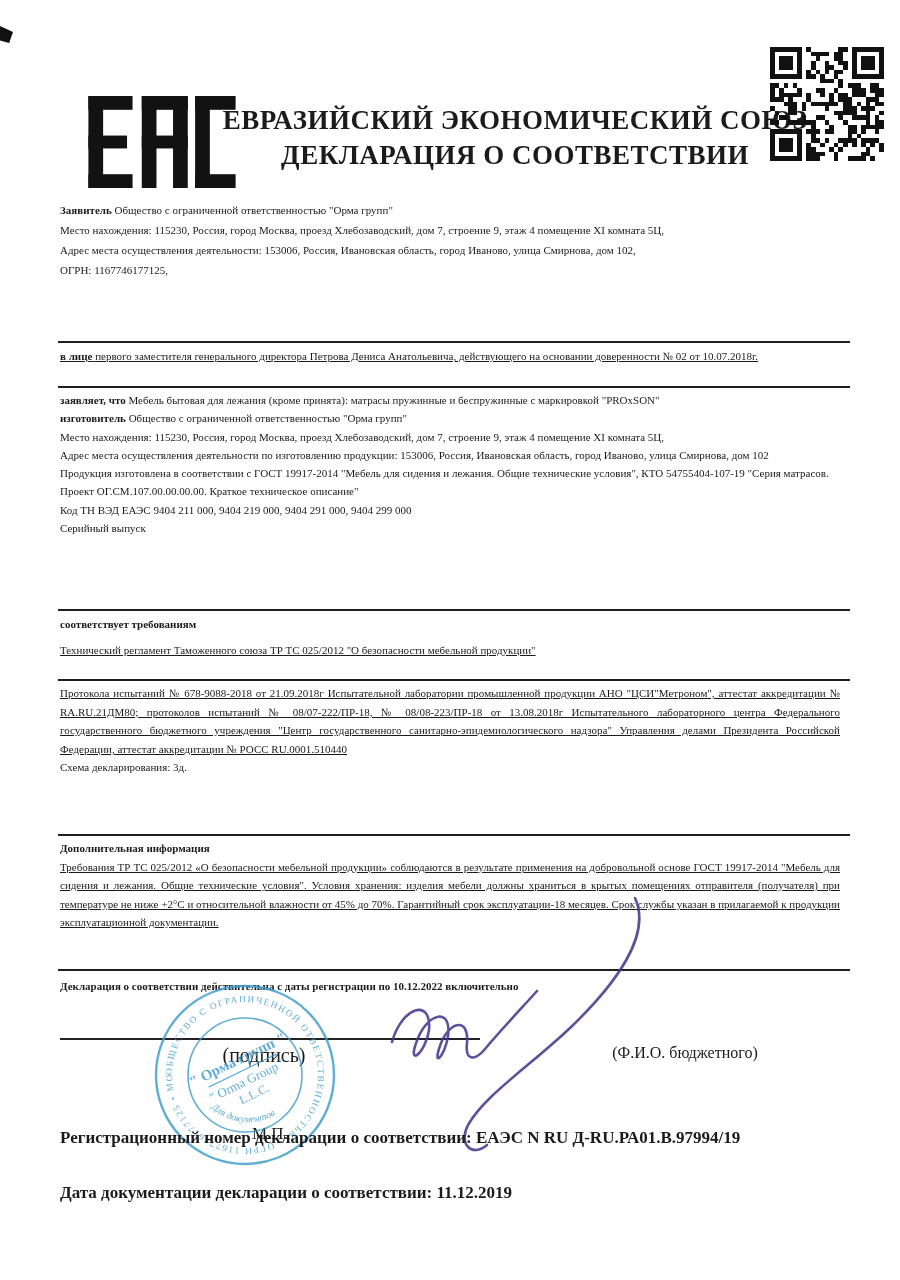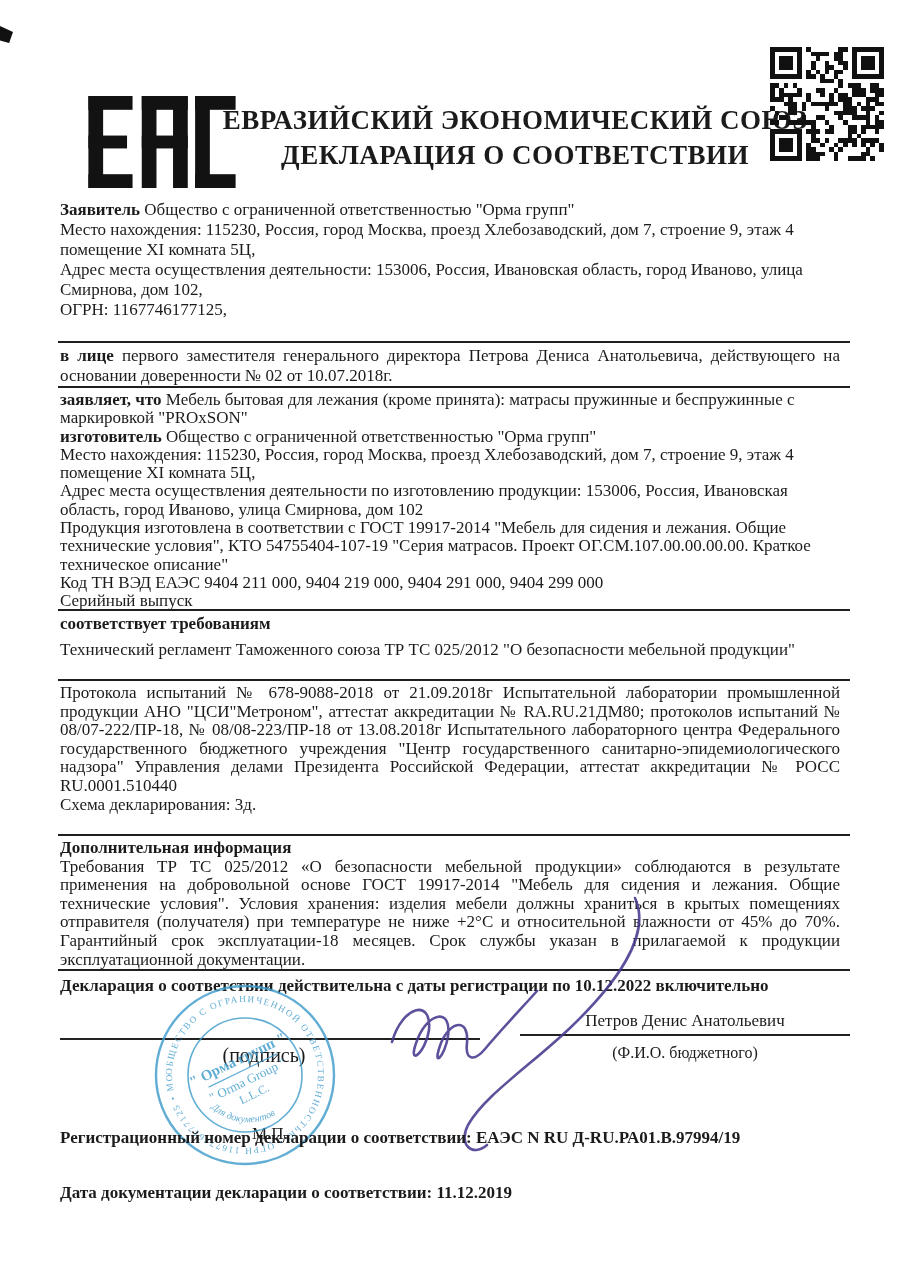--- a/index.html
+++ b/index.html
@@ -2,25 +2,25 @@
 <html><head>
 <meta charset="utf-8">
 <style>
   html,body{margin:0;padding:0;}
   body{
     width:900px;height:1280px;
     font-family:"Liberation Serif","DejaVu Serif",serif;
     color:#1b1b1b;background:#ffffff;
   }
   .page{position:relative;width:900px;height:1280px;background:#fff;overflow:hidden;}
-  .sec{position:absolute;left:60px;width:780px;font-size:17px;line-height:20px;}
+  .sec{position:absolute;left:60px;width:780px;font-size:11px;line-height:20px;}
   .sec p{margin:0;}
   .lh18 .sec-p,.lh18 p{line-height:18.3px;}
   .lh185 p{line-height:18.6px;}
-  .j{text-align:justify;}
+  .j{text-align:justify;text-decoration:underline;}
   b{font-weight:bold;}
   .rule{position:absolute;left:58px;width:792px;height:2px;background:#1f1f1f;}
   
   .eac-logo{position:absolute;left:88px;top:96px;width:148px;height:92px;}
   .doc-title{
     position:absolute;left:215px;top:103px;width:600px;
     text-align:center;font-weight:bold;font-size:27px;line-height:35px;
     letter-spacing:0.5px;
   }
   .qr{position:absolute;left:770px;top:47px;width:114px;height:114px;}
@@ -331,21 +331,20 @@
     <p><b>Дополнительная информация</b></p>
     <p class="j">Требования ТР ТС 025/2012 «О безопасности мебельной продукции» соблюдаются в результате применения на добровольной основе ГОСТ 19917-2014 "Мебель для сидения и лежания. Общие технические условия". Условия хранения: изделия мебели должны храниться в крытых помещениях отправителя (получателя) при температуре не ниже +2°С и относительной влажности от 45% до 70%. Гарантийный срок эксплуатации-18 месяцев. Срок службы указан в прилагаемой к продукции эксплуатационной документации.</p>
   </div>
 
   <div class="rule" style="top:969px"></div>
 
   <div class="sec validity" style="top:976px">Декларация о соответствии действительна с даты регистрации по 10.12.2022 включительно</div>
 
   <div class="sig-line-left"></div>
   <div class="sig-caption">(подпись)</div>
-  <div class="name-line">Петров Денис Анатольевич</div>
   <div class="fio-caption">(Ф.И.О. бюджетного)</div>
   <div class="mp">М.П.</div>
 
   <svg class="stamp-svg" viewBox="0 0 200 200" aria-hidden="true">
     <defs>
       <path id="ringPath" d="M 100,100 m -73,0 a 73,73 0 1,1 146,0 a 73,73 0 1,1 -146,0"></path>
       <path id="arcBottom" d="M 54,116 a 54,54 0 0,0 92,10"></path>
     </defs>
     <circle cx="100" cy="100" r="89" fill="none" stroke="#3f9ccb" stroke-width="2.4"></circle>
     <circle cx="100" cy="100" r="57" fill="none" stroke="#3f9ccb" stroke-width="1.6"></circle>

